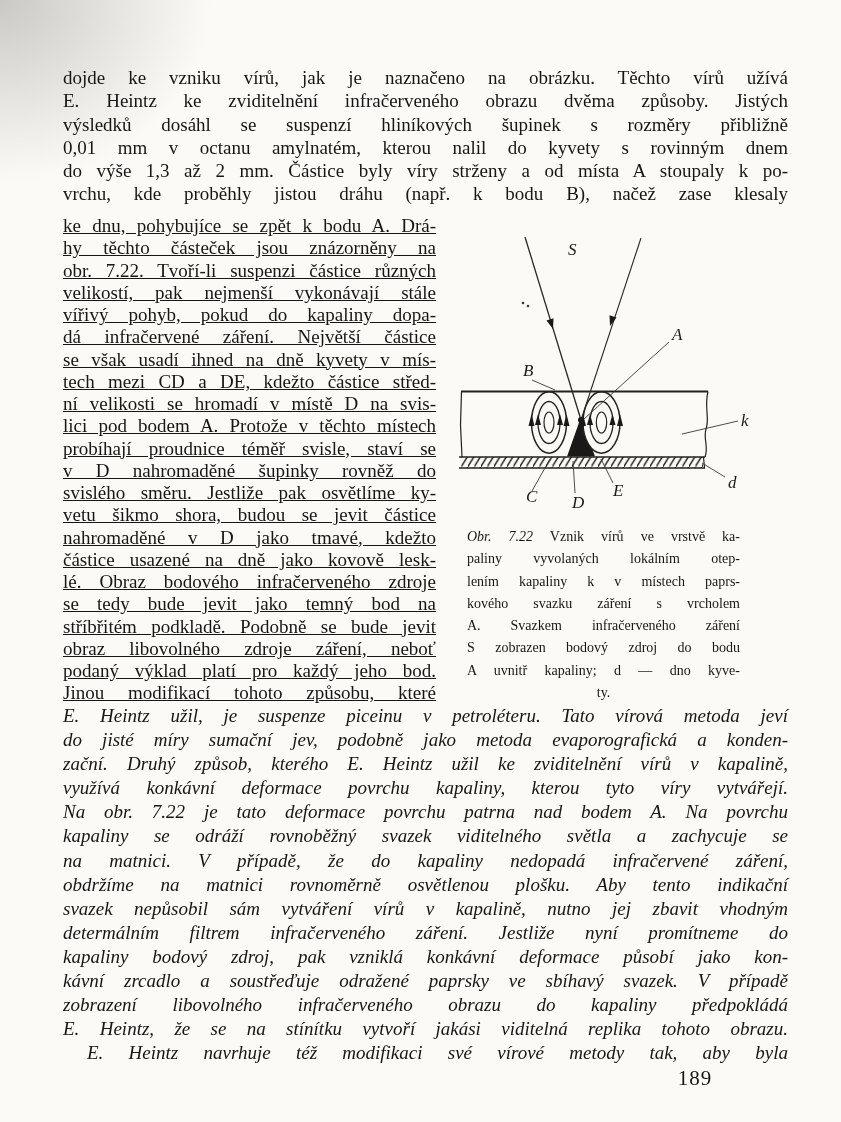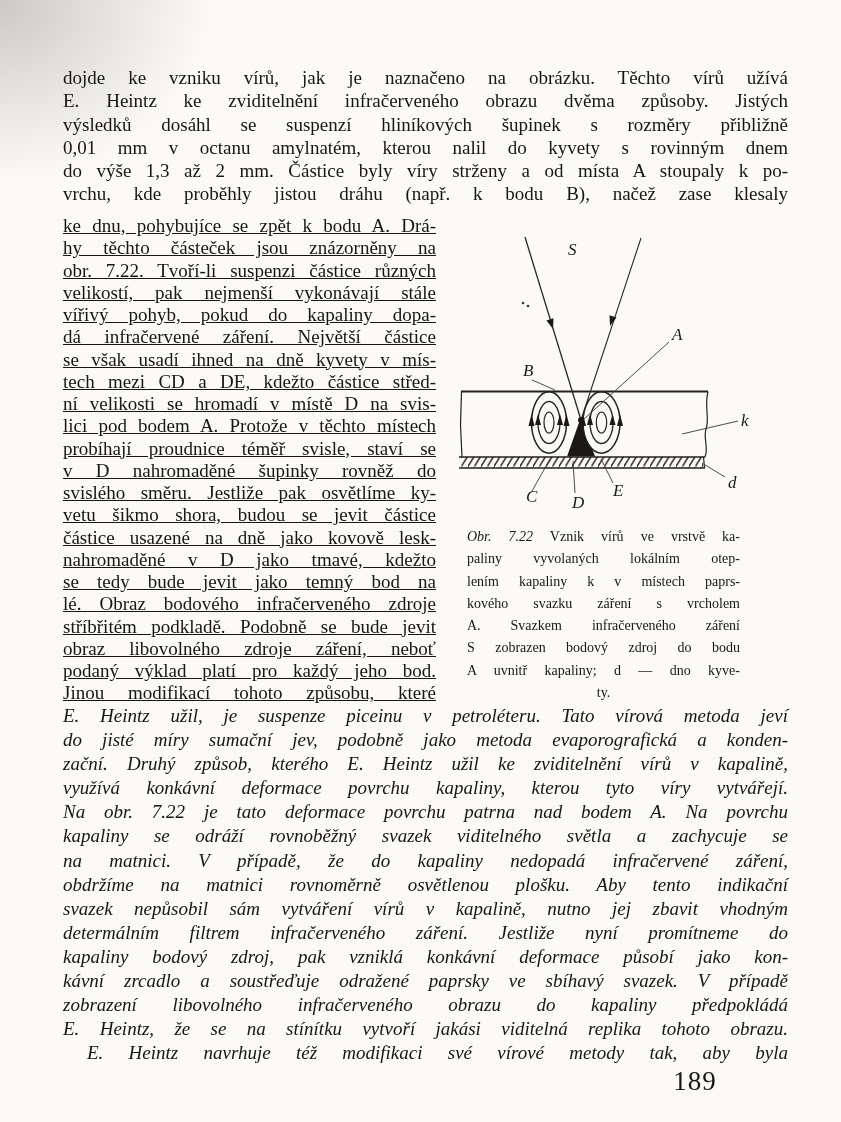--- a/index.html
+++ b/index.html
@@ -29,21 +29,21 @@
   .para2{position:absolute;left:63px;top:704px;width:725px;}
   .para2 .ln{line-height:24.1px;font-style:italic;}
   .para3{position:absolute;left:63px;top:1041px;width:725px;line-height:24.1px;text-indent:24px;font-style:italic;}
   .figure-wrap{position:absolute;left:455px;top:225px;width:355px;height:293px;}
   .caption{position:absolute;left:467px;top:526px;width:273px;}
   .caption .ln{font-size:14px;line-height:22.3px;}
   .caption .centered{text-align:center;text-align-last:center;}
   .it{font-style:italic;}
   .pageno{
     position:absolute;left:645px;top:1066px;width:100px;
-    text-align:center;font-size:27px;letter-spacing:1px;
+    text-align:center;font-size:21px;letter-spacing:1px;
   }
   svg text{
     font-family:"Liberation Serif","DejaVu Serif",serif;
     font-style:italic;
     font-size:17px;
     fill:#1c1a18;
   }
 </style>
 </head>
 <body>
@@ -67,24 +67,24 @@
   <div class="ln">vířivý pohyb, pokud do kapaliny dopa-</div>
   <div class="ln">dá infračervené záření. Největší částice</div>
   <div class="ln">se však usadí ihned na dně kyvety v mís-</div>
   <div class="ln">tech mezi CD a DE, kdežto částice střed-</div>
   <div class="ln">ní velikosti se hromadí v místě D na svis-</div>
   <div class="ln">lici pod bodem A. Protože v těchto místech</div>
   <div class="ln">probíhají proudnice téměř svisle, staví se</div>
   <div class="ln">v D nahromaděné šupinky rovněž do</div>
   <div class="ln">svislého směru. Jestliže pak osvětlíme ky-</div>
   <div class="ln">vetu šikmo shora, budou se jevit částice</div>
+  <div class="ln">nahromaděné v D jako tmavé, kdežto</div>
   <div class="ln">částice usazené na dně jako kovově lesk-</div>
-  <div class="ln">nahromaděné v D jako tmavé, kdežto</div>
+  <div class="ln">lé. Obraz bodového infračerveného zdroje</div>
   <div class="ln">se tedy bude jevit jako temný bod na</div>
-  <div class="ln">lé. Obraz bodového infračerveného zdroje</div>
   <div class="ln">stříbřitém podkladě. Podobně se bude jevit</div>
   <div class="ln">obraz libovolného zdroje záření, neboť</div>
   <div class="ln">podaný výklad platí pro každý jeho bod.</div>
   <div class="ln">Jinou modifikací tohoto způsobu, které</div>
 </div>
 
 <div class="figure-wrap">
   <svg viewBox="0 0 355 293" width="355" height="293">
     <defs>
       <pattern id="hatch" width="6.5" height="11" patternUnits="userSpaceOnUse">

